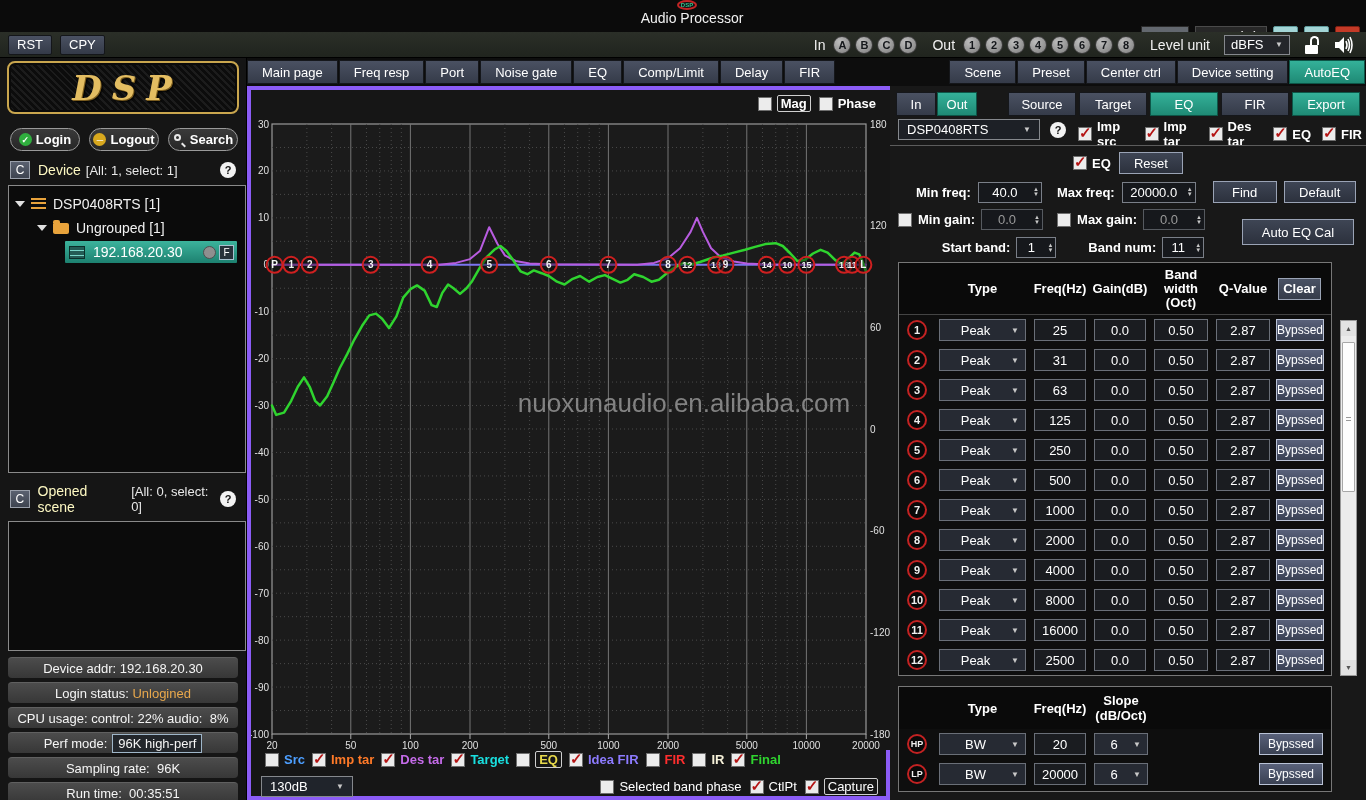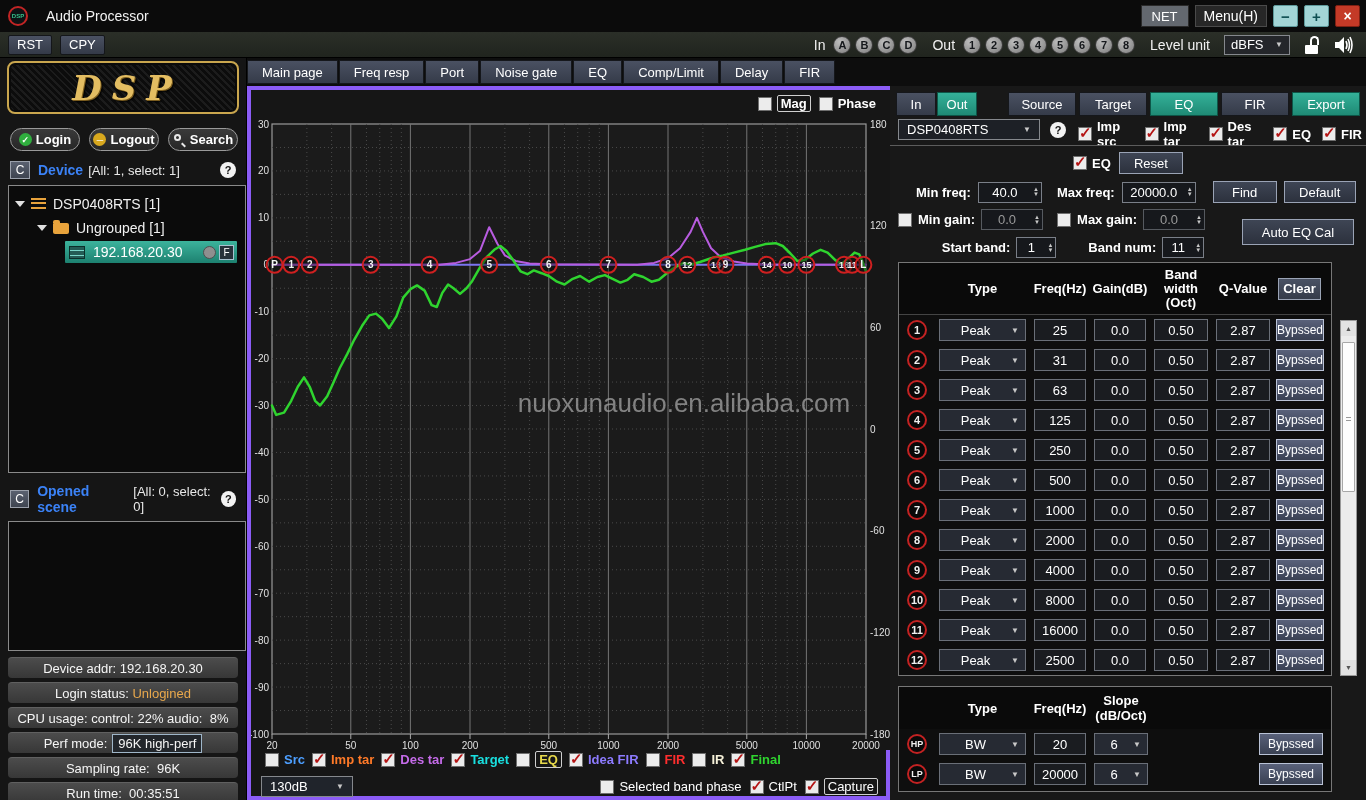--- a/index.html
+++ b/index.html
@@ -1,20 +1,20 @@
 <!DOCTYPE html>
 <html><head>
 <meta charset="utf-8">
 <style>
   * { margin:0; padding:0; box-sizing:border-box; }
   html,body { width:1366px; height:800px; overflow:hidden; background:#000; font-family:"Liberation Sans",sans-serif; }
   #window { position:relative; width:1366px; height:800px; background:#121212; color:#eee; font-size:13px; }
 
   
-  #titlebar { position:absolute; left:0; top:0; width:1366px; height:32px; background:#0b0b0b; display:flex; align-items:center; }
+  #titlebar { position:absolute; left:0; top:0; width:1366px; height:32px; background:#0b0b0b; display:flex; align-items:center;flex-direction:column; }
   #app-logo { width:20px; height:20px; border-radius:50%; border:2px solid #c22525; background:#0d1214; margin-left:8px;
               display:flex; align-items:center; justify-content:center; color:#35c08a; font-size:6px; font-weight:bold; }
   #app-title { margin-left:18px; font-size:14px; color:#f2f2f2; }
   #title-right { margin-left:auto; display:flex; align-items:center; gap:6px; margin-right:6px; }
   .tb-btn { height:22px; padding:0 10px; display:flex; align-items:center; justify-content:center; color:#fff; font-size:13px; cursor:default; }
   .net-btn { background:#63686f; border:1px solid #2a2a2a; }
   .menu-btn { background:#272727; border:1px solid #4a4a4a; font-size:14px; padding:0 8px; }
   .win-btn { width:25px; height:22px; display:flex; align-items:center; justify-content:center; border-radius:2px; font-size:15px; font-weight:bold; }
   .win-min,.win-max { background:#a3d5d6; color:#0e4f52; border:1px solid #5e9a9b; }
   .win-close { background:#c43a27; color:#fff; border:1px solid #7e2013; font-size:14px; }
@@ -41,21 +41,21 @@
   #sb-buttons { display:flex; gap:9px; margin:14px 8px 0 10px; }
   .pill-btn { flex:1; height:23px; background:linear-gradient(#3a3a3a,#262626); border:1px solid #9a9a9a; border-radius:12px; color:#fff; font-size:13px; font-weight:bold; display:flex; align-items:center; justify-content:center; gap:4px; }
   .pill-ico { width:13px; height:13px; border-radius:50%; display:flex; align-items:center; justify-content:center; font-size:9px; color:#fff; font-weight:bold; }
   .ico-login { background:#2fae3e; }
   .ico-logout { background:#d8a81e; }
   .ico-search { width:13px; height:13px; position:relative; }
   .ico-search i { position:absolute; left:1px; top:1px; width:7px; height:7px; border:2px solid #e8e8e8; border-radius:50%; }
   .ico-search b { position:absolute; right:0; bottom:0; width:5px; height:2px; background:#e8e8e8; transform:rotate(45deg); }
   .sec-header { display:flex; align-items:center; margin:10px 10px 0 10px; }
   .c-box { width:20px; height:18px; background:linear-gradient(#5a6170,#3e4450); border:1px solid #9aa0ab; color:#fff; font-size:12px; display:flex; align-items:center; justify-content:center; margin-right:8px; }
-  .sec-title { font-weight:bold; font-size:14px; color:#3b82f6; }
+  .sec-title { font-weight:normal; font-size:14px; color:#fef9c3; }
   .sec-count { font-size:13px; color:#e8e8e8; margin-left:5px; }
   .help-circle { margin-left:auto; width:16px; height:16px; border-radius:50%; background:#f2f2f2; color:#111; font-size:11px; font-weight:bold; display:flex; align-items:center; justify-content:center; }
   .sb-box { margin:6px 0 0 8px; background:#0b0b0b; border:1px solid #8a8a8a; }
   #device-tree { height:288px; padding-top:6px; }
   #scene-box { height:130px; }
   .tree-row { display:flex; align-items:center; height:24px; color:#f0f0f0; font-size:14px; }
   .tw { width:0; height:0; border-left:5px solid transparent; border-right:5px solid transparent; border-top:6px solid #e0e0e0; margin:0 6px; }
   .list-ico { width:15px; height:12px; background:repeating-linear-gradient(180deg,#e8a33c 0 2px,transparent 2px 4.5px); margin-right:7px; }
   .folder-ico { width:16px; height:11px; background:#e8a33c; border-radius:1px 2px 2px 2px; position:relative; margin-right:7px; }
   .folder-ico::before { content:""; position:absolute; left:0; top:-3px; width:7px; height:3px; background:#e8a33c; border-radius:2px 2px 0 0; }
@@ -261,20 +261,27 @@
         <div class="tab-btn">Main page</div>
         <div class="tab-btn">Freq resp</div>
         <div class="tab-btn">Port</div>
         <div class="tab-btn">Noise gate</div>
         <div class="tab-btn">EQ</div>
         <div class="tab-btn">Comp/Limit</div>
         <div class="tab-btn">Delay</div>
         <div class="tab-btn">FIR</div>
       </span>
     <span class="spacer"></span>
+    <span id="right-tabs" style="display:flex;">
+        <div class="tab-btn">Scene</div>
+        <div class="tab-btn">Preset</div>
+        <div class="tab-btn">Center ctrl</div>
+        <div class="tab-btn">Device setting</div>
+        <div class="tab-btn tab-active">AutoEQ</div>
+      </span>
   </div>
 
   <div id="graph-panel">
     <div id="magphase">
       <span class="leg-item" style="color:#fff;">
           <span class="cb"></span>
           <span class="lbl-boxed">Mag</span>
         </span>
       <span class="leg-item" style="color:#fff;">
           <span class="cb"></span>

